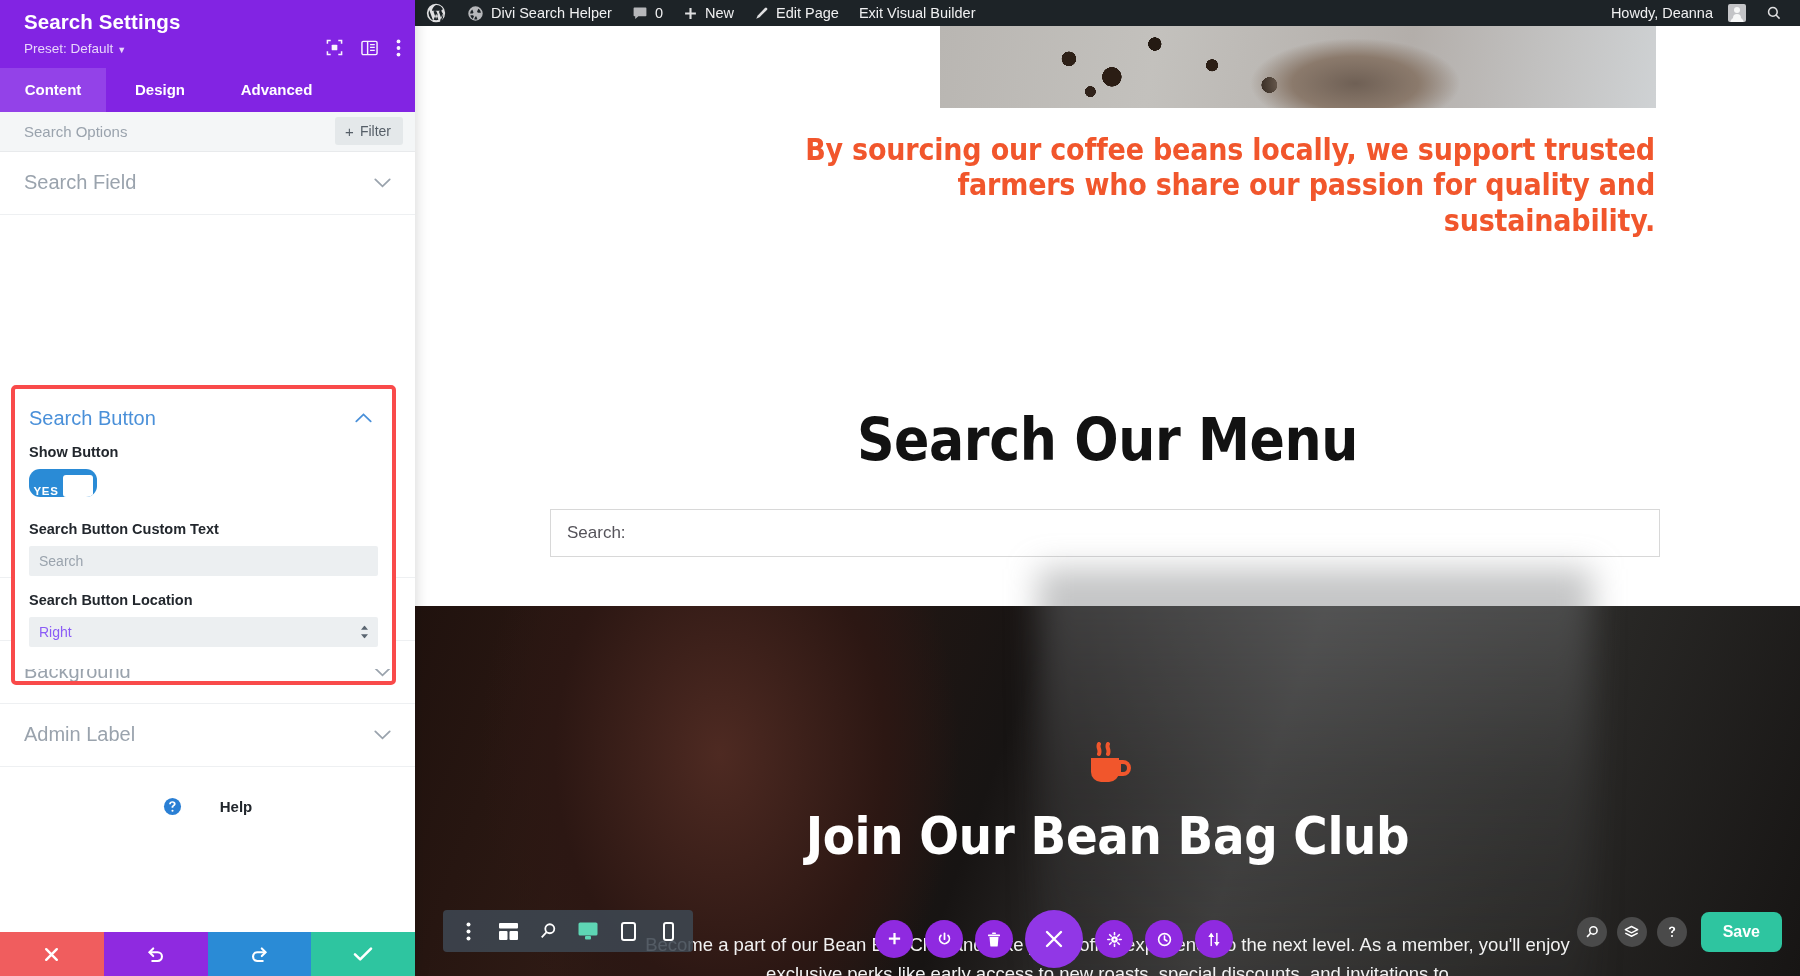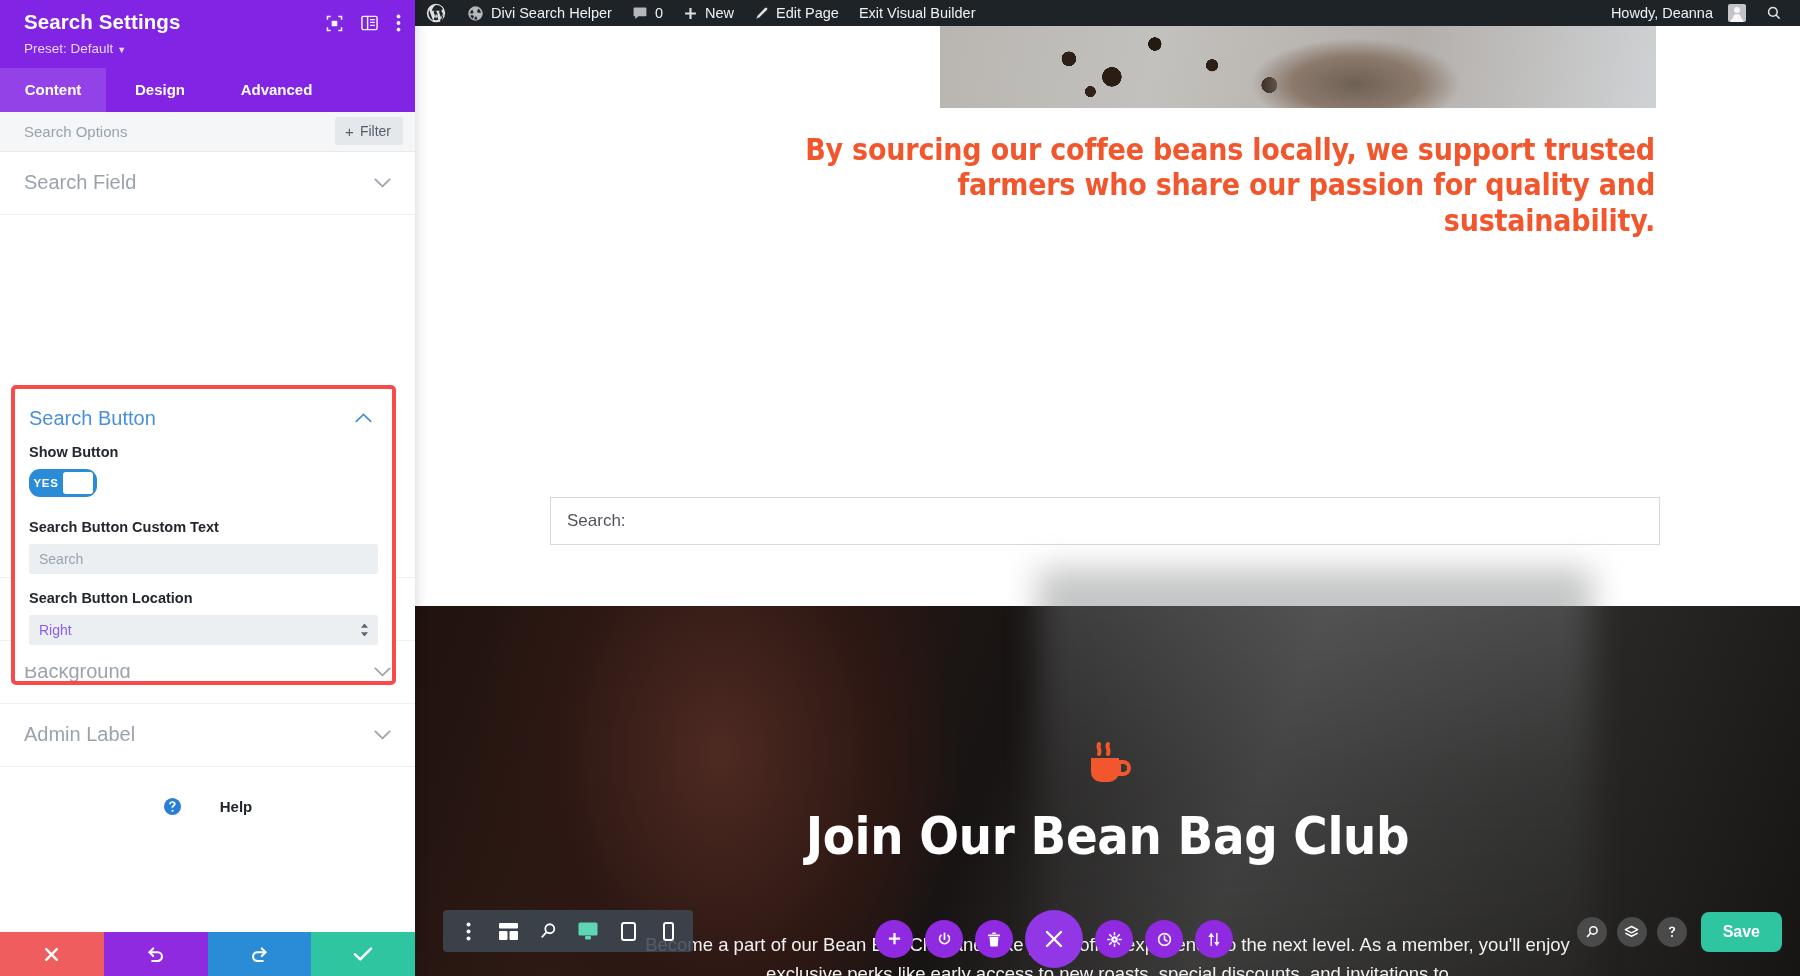--- a/index.html
+++ b/index.html
@@ -46,21 +46,21 @@
     position: absolute; left: 0; top: 0; width: 415px; height: 976px;
     background: #fff; z-index: 60;
     display: flex; flex-direction: column;
     box-shadow: 0 0 14px rgba(0,0,0,.18);
   }
   .panel-header {
     background: #7e3bd0; background: #8224e3;
     padding: 10px 14px 11px 24px;
     position: relative;
   }
-  .panel-header-row { display: flex; align-items: flex-start; }
+  .panel-header-row { display: flex; align-items: flex-end; }
   .panel-title {
     color: #fff; font-size: 20.5px; font-weight: 700; letter-spacing: .1px;
     line-height: 1.2;
   }
   .panel-header-icons { margin-left: auto; display: flex; align-items: center; gap: 18px; padding-top: 4px; }
   .hdr-icon { cursor: pointer; display: flex; align-items: center; opacity: .95; }
   .preset-row { margin-top: 4px; }
   .preset-text { color: #e8d6fb; font-size: 13.5px; }
   .caret-mini { display:inline-block; margin-left: 4px; font-size: 9px; color:#e8d6fb; }
 
@@ -110,21 +110,21 @@
     padding: 18px 20px 14px 14px;
   }
   .open-title { color: #4a90d9; font-size: 20px; }
   .open-chev { color: #4a90d9; }
   .field-block { padding: 0 14px; }
   .field-label {
     font-size: 14.5px; color: #22272d; font-weight: 700; margin-bottom: 9px;
   }
   .toggle {
     display: inline-flex; width: 68px; height: 28px; border-radius: 11px;
-    background: #2a8bd6; align-items: center; cursor: pointer; overflow: hidden;
+    background: #2a8bd6; align-items: flex-end; cursor: pointer; overflow: hidden;
   }
   .toggle-on-label {
     color: #fff; font-size: 11.5px; font-weight: 700; letter-spacing: .6px;
     width: 34px; text-align: center;
   }
   .toggle-knob { width: 30px; height: 22px; background: #fff; border-radius: 3px; margin-left: 0; }
   .text-input {
     width: 100%; height: 30px; background: #eceff1; border: none; border-radius: 2px;
     padding: 0 10px; font-size: 14px; color: #5a6570;
     font-family: "Liberation Sans", sans-serif;
@@ -180,21 +180,21 @@
     font-family: "DejaVu Sans Condensed", "Liberation Sans Narrow", "Liberation Sans", sans-serif;
     font-weight: 700; font-size: 30px; line-height: 1.18;
     letter-spacing: -.2px;
   }
   .section-title {
     position: absolute; left: 0; top: 380px; width: 1385px; text-align: center;
     font-family: "DejaVu Sans Condensed", "Liberation Sans Narrow", "Liberation Sans", sans-serif;
     font-weight: 700; font-size: 58px; color: #121212; letter-spacing: -.4px;
   }
   .search-box {
-    position: absolute; left: 135px; top: 471px; width: 1110px; height: 48px;
+    position: absolute; left: 135px; top: 483px; width: 1110px; height: 48px;
     background: #fff; border: 1px solid #d8d8d8;
     display: flex; align-items: center; padding-left: 16px;
     font-size: 17px; color: #55535a;
   }
   .dark-section {
     position: absolute; left: 0; top: 580px; width: 1385px; height: 370px;
     background:
       radial-gradient(ellipse 300px 420px at 22% 40%, #4e2a22 0%, #2c1713 55%, rgba(20,12,10,0) 80%),
       linear-gradient(110deg, #20120e 0%, #2e1a14 18%, #171413 42%, #3b3a39 60%, #2a2927 78%, #171514 100%);
   }
@@ -320,20 +320,21 @@
       </div>
     </div>
   </div>
 
   <div class="preview">
 
     <div class="hero-img"></div>
 
     <div class="hero-tagline">By sourcing our coffee beans locally, we support trusted farmers who share our passion for quality and sustainability.</div>
 
+    <div class="section-title">Search Our Menu</div>
 
     <div class="search-box">
       <span>Search:</span>
     </div>
 
     <div class="dark-section"></div>
 
     <div class="coffee-cup">
       <svg width="58" height="50" viewBox="0 0 58 50">
         <path d="M12 16h28v14a10 10 0 0 1-10 10H22a10 10 0 0 1-10-10z" fill="#f1562c"></path>

